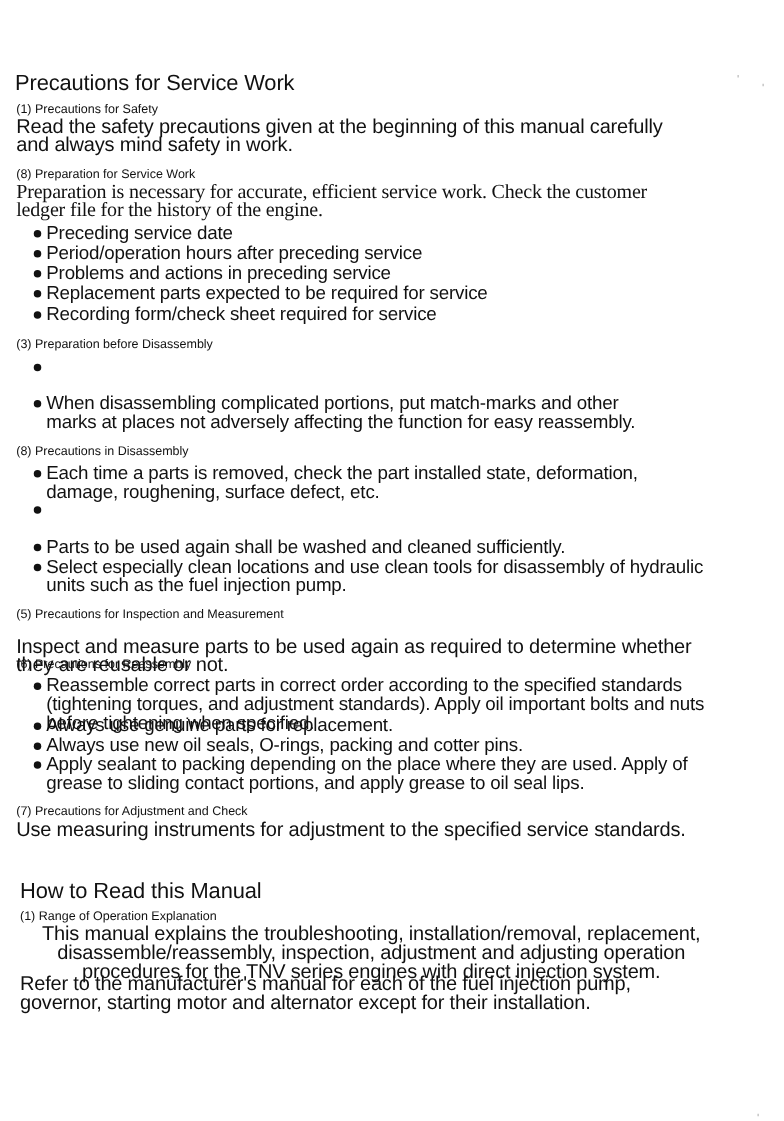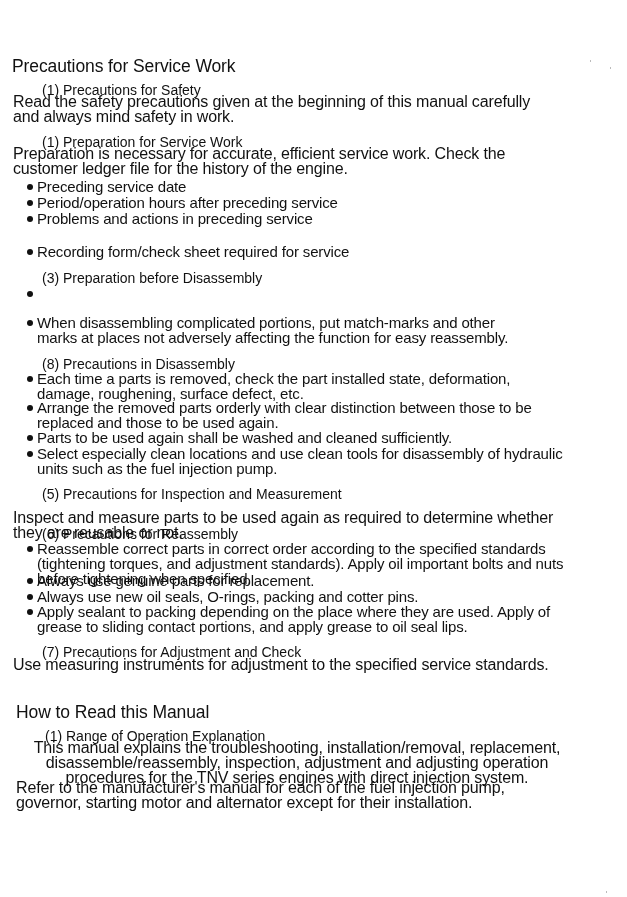--- a/index.html
+++ b/index.html
@@ -1,50 +1,51 @@
 <!DOCTYPE html>
 <html><head>
 <meta charset="utf-8">
 <style>
   html, body { margin: 0; padding: 0; background: #ffffff; }
   body { width: 627px; height: 897px; position: relative; overflow: hidden;
          font-family: "Liberation Sans", sans-serif; color: #111111; }
   .page { position: absolute; left: 0; top: 0; width: 627px; height: 792px; }
   .h1 { position: absolute; left: 12px; font-size: 17.5px; letter-spacing: -0.1px; white-space: nowrap; }
-  .h2 { position: absolute; left: 13px; font-size: 14px; white-space: nowrap; margin-left: 29px; }
+  .h2 { position: absolute; left: 13px; font-size: 10px; white-space: nowrap; }
   .p  { position: absolute; left: 13px; font-size: 16px; line-height: 15px; width: 540px; letter-spacing: -0.15px; }
   .bl { position: absolute; left: 27px; font-size: 15px; line-height: 15px; width: 530px; padding-left: 10px; letter-spacing: -0.15px; }
   .bl .dot { position: absolute; left: 0; top: 5px; width: 6px; height: 6px; border-radius: 50%; background: #111; }
   .speck { position: absolute; width: 1px; height: 2px; background: #bbb; }
 </style>
 </head>
 <body>
 
 <div class="page">
 
   <div class="h1" style="top:56px;">Precautions for Service Work</div>
 
   <div class="h2" style="top:82px;">(1) Precautions for Safety</div>
   <div class="p" style="top:94px;">Read the safety precautions given at the beginning of this manual carefully and always mind safety in work.</div>
 
-  <div class="h2" style="top:134px;">(1) Preparation for Service Work</div>
-  <div class="p" style="top:146px; width:520px;">Preparation is necessary for accurate, efficient service work.   Check the customer ledger file for the history of the engine.</div>
+  <div class="h2" style="top:134px;">(8) Preparation for Service Work</div>
+  <div class="p" style="top:146px; width:520px;font-family:Liberation Serif, serif;">Preparation is necessary for accurate, efficient service work.   Check the customer ledger file for the history of the engine.</div>
 
   <div class="bl" style="top:179px;"><span class="dot"></span><span>Preceding service date</span></div>
   <div class="bl" style="top:195px;"><span class="dot"></span><span>Period/operation hours after preceding service</span></div>
   <div class="bl" style="top:211px;"><span class="dot"></span><span>Problems and actions in preceding service</span></div>
+  <div class="bl" style="top:227px;"><span class="dot"></span><span>Replacement parts expected to be required for service</span></div>
   <div class="bl" style="top:244px;"><span class="dot"></span><span>Recording form/check sheet required for service</span></div>
 
   <div class="h2" style="top:270px;">(3) Preparation before Disassembly</div>
   <div class="bl" style="top:286px;"><span class="dot"></span></div>
   <div class="bl" style="top:315px; width:480px;"><span class="dot"></span><span>When disassembling complicated portions, put match-marks and other marks at places not adversely affecting the function for easy reassembly.</span></div>
 
   <div class="h2" style="top:356px;">(8) Precautions in Disassembly</div>
   <div class="bl" style="top:371px; width:500px;"><span class="dot"></span><span>Each time a parts is removed, check the part installed state, deformation, damage, roughening, surface defect, etc.</span></div>
-  <div class="bl" style="top:400px;"><span class="dot"></span><span>Arrange the removed parts orderly with clear distinction between those to be replaced and those to be used again.</span></div>
+  <div class="bl" style="top:400px;"><span class="dot"></span></div>
   <div class="bl" style="top:430px;"><span class="dot"></span><span>Parts to be used again shall be washed and cleaned sufficiently.</span></div>
   <div class="bl" style="top:446px;"><span class="dot"></span><span>Select especially clean locations and use clean tools for disassembly of hydraulic units such as the fuel injection pump.</span></div>
 
   <div class="h2" style="top:486px;">(5) Precautions for Inspection and Measurement</div>
   <div class="p" style="top:498px; width:560px;margin-top:12px;">Inspect and measure parts to be used again as required to determine whether they are reusable or not.</div>
 
   <div class="h2" style="top:526px;">(6) Precautions for Reassembly</div>
   <div class="bl" style="top:541px;"><span class="dot"></span><span>Reassemble correct parts in correct order according to the specified standards (tightening torques, and adjustment standards).   Apply oil important bolts and nuts before tightening when specified.</span></div>
   <div class="bl" style="top:573px;"><span class="dot"></span><span>Always use genuine parts for replacement.</span></div>
   <div class="bl" style="top:589px;"><span class="dot"></span><span>Always use new oil seals, O-rings, packing and cotter pins.</span></div>

